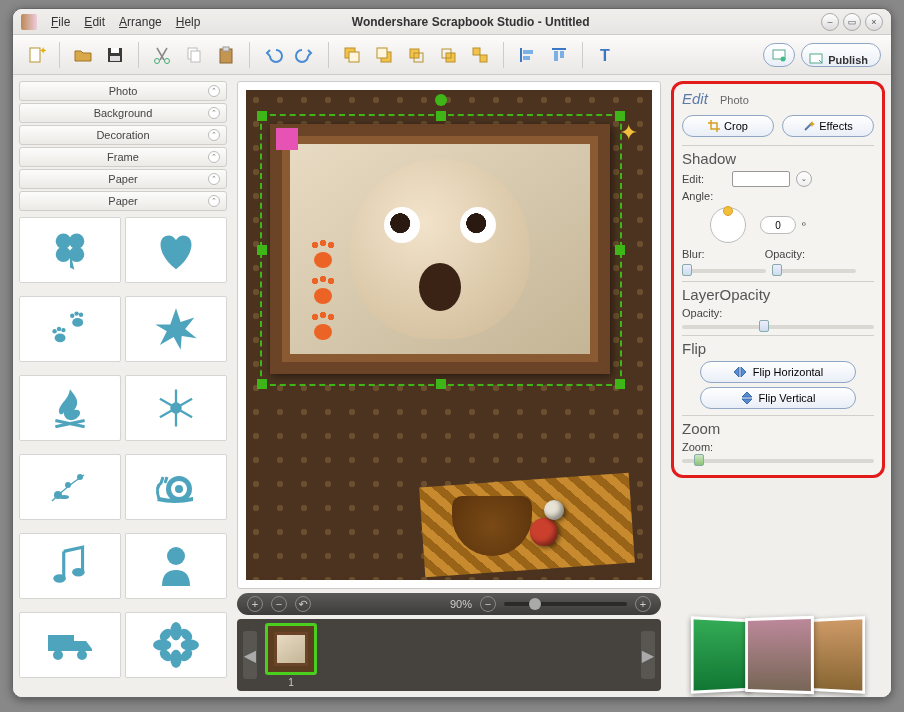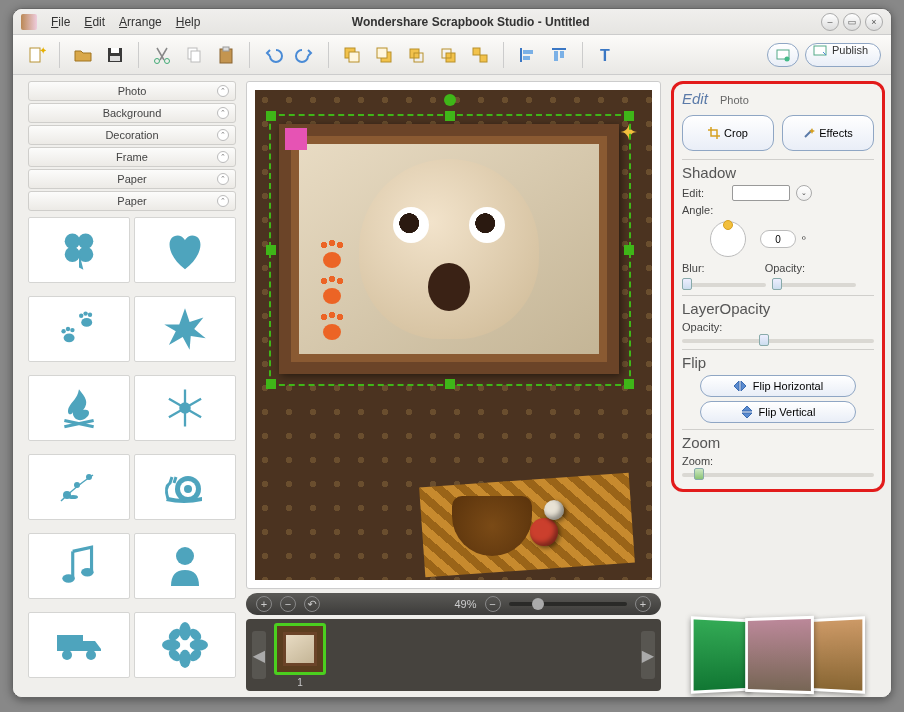--- a/index.html
+++ b/index.html
@@ -13,25 +13,25 @@
 .menubar span { cursor: pointer; }
 .menubar span u { text-decoration: underline; }
 .title-text { flex: 1; text-align: center; font-weight: bold; padding-right: 120px; }
 .win-btns { display: flex; gap: 4px; }
 .win-btn { width: 18px; height: 18px; border: 1px solid #aaa; border-radius: 50%; background: linear-gradient(#fff,#dcdcdc); font-size: 9px; display: flex; align-items: center; justify-content: center; color: #555; cursor: pointer; }
 
 .toolbar { height: 40px; background: linear-gradient(#fcfbf9,#e9e8e5); border-bottom: 1px solid #ccc; display: flex; align-items: center; padding: 0 10px; gap: 6px; }
 .tbtn { width: 26px; height: 26px; border-radius: 4px; display: flex; align-items: center; justify-content: center; cursor: pointer; }
 .sep { width: 1px; height: 26px; background: #ccc; margin: 0 4px; }
 .publish-area { margin-left: auto; display: flex; gap: 6px; align-items: center; }
-.publish-btn { height: 24px; padding: 0 12px 0 26px; position: relative; border: 1px solid #8fa6c4; border-radius: 12px; background: linear-gradient(#fff,#e9eef7); font-size: 11px; color: #333; display: flex; align-items: flex-start; cursor: pointer; }
+.publish-btn { height: 24px; padding: 0 12px 0 26px; position: relative; border: 1px solid #8fa6c4; border-radius: 12px; background: linear-gradient(#fff,#e9eef7); font-size: 11px; color: #333; display: flex; align-items: flex-end; cursor: pointer; font-weight: bold; }
 .publish-btn svg { position: absolute; left: 6px; }
 .small-round { width: 32px; height: 24px; border: 1px solid #8fa6c4; border-radius: 12px; background: linear-gradient(#fff,#e9eef7); display: flex; align-items: center; justify-content: center; cursor: pointer; }
 
-.main { flex: 1; display: flex; background: #f0efec; overflow: hidden; padding-left: 9px; }
+.main { flex: 1; display: flex; background: #f0efec; overflow: hidden; }
 
 .left-panel { width: 220px; padding: 6px; display: flex; flex-direction: column; }
 .accordion-hdr { height: 20px; background: linear-gradient(#fcfcfb,#eceae6); border: 1px solid #cfcecb; border-radius: 3px; margin-bottom: 2px; font-size: 11px; color: #444; display: flex; align-items: center; justify-content: center; position: relative; cursor: pointer; }
 .accordion-hdr .chev { position: absolute; right: 6px; width: 12px; height: 12px; border: 1px solid #bbb; border-radius: 50%; display: flex; align-items: center; justify-content: center; font-size: 7px; color: #777; background: #fff; }
 .stamp-grid { flex: 1; display: grid; grid-template-columns: 1fr 1fr; gap: 4px; padding: 4px 0; overflow-y: auto; }
 .stamp-item { background: #fff; border: 1px solid #d5d5d3; border-radius: 2px; height: 66px; display: flex; align-items: center; justify-content: center; cursor: pointer; }
 .stamp-item svg { fill: #4ea4bd; }
 
 .center-panel { flex: 1; display: flex; flex-direction: column; padding: 6px 4px; }
 .canvas-frame { flex: 1; background: #fff; border: 1px solid #ccc; border-radius: 3px; position: relative; overflow: hidden; }
@@ -63,21 +63,21 @@
 .strip-nav { width:14px; height:48px; background:rgba(255,255,255,.1); border-radius:3px; display:flex; align-items:center; justify-content:center; color:#aaa; cursor:pointer; }
 .page-thumb { width: 52px; height: 52px; border-radius:3px; position:relative; cursor:pointer; }
 .page-thumb.active { border: 3px solid #4bcf1f; }
 .page-thumb.new { background:#e5e3dd; display:flex; flex-direction:column; align-items:center; justify-content:center; color:#888; font-size:9px; }
 
 .right-panel { width: 226px; padding: 6px; position: relative; }
 .edit-box { border: 3px solid #e21b1b; border-radius: 12px; padding: 6px 8px 10px; background: #f4f3f0; }
 .edit-title { font-size: 15px; color: #5a7aa8; font-style: italic; }
 .edit-title .sub { font-size: 11px; color: #666; margin-left: 8px; font-style: normal; }
 .pill-row { display: flex; gap: 8px; margin: 8px 0; }
-.pill { flex:1; height: 36px; border: 1px solid #8fa6c4; border-radius: 11px; background: linear-gradient(#fff,#e9eef7); font-size: 11px; display:flex; align-items:center; justify-content:center; gap:4px; cursor:pointer; }
+.pill { flex:1; height: 22px; border: 1px solid #8fa6c4; border-radius: 11px; background: linear-gradient(#fff,#e9eef7); font-size: 11px; display:flex; align-items:center; justify-content:center; gap:4px; cursor:pointer; }
 .group { border-top: 1px solid #d0cfcc; margin-top: 6px; padding-top: 4px; }
 .group-title { font-size: 15px; color: #555; margin-bottom: 4px; }
 .row { display:flex; align-items:center; gap:6px; font-size:11px; color:#444; margin: 3px 0; }
 .row label { width: 44px; }
 .color-swatch { width: 58px; height: 16px; background: #fff; border: 1px solid #999; border-radius: 2px; }
 .combo-arrow { width:16px; height:16px; border:1px solid #aaa; border-radius:50%; display:flex; align-items:center; justify-content:center; font-size:7px; cursor:pointer; background:linear-gradient(#fff,#eee); }
 .angle-dial { width:36px; height:36px; border:1px solid #bbb; border-radius:50%; background:#fff; position:relative; margin: 2px 8px 2px 28px; }
 .angle-dial::after { content:''; width:8px; height:8px; border-radius:50%; background:#f2bf3c; border:1px solid #d6a020; position:absolute; top:-2px; left:50%; transform:translateX(-50%); }
 .num-field { width: 36px; height: 18px; border:1px solid #bbb; border-radius:9px; font-size:10px; text-align:center; background:#fff; }
 .slider { height: 4px; background: #dad8d3; border-radius: 2px; position: relative; margin: 6px 0 2px; }
@@ -408,21 +408,21 @@
             <div class="handle" style="top:50%;right:-5px;margin-top:-5px"></div>
           </div>
         </div>
       </div>
 
       <div class="zoom-bar">
         <div class="zoom-btn">+</div>
         <div class="zoom-btn">−</div>
         <div class="zoom-btn">↶</div>
         <div style="flex:1"></div>
-        <span>49%</span>
+        <span>90%</span>
         <div class="zoom-btn">−</div>
         <div class="zoom-track">
             <div class="zoom-thumb"></div>
           </div>
         <div class="zoom-btn">+</div>
       </div>
 
       <div class="page-strip">
         <div class="strip-nav">◀</div>
         <div style="display:flex;flex-direction:column;align-items:center;gap:2px">

